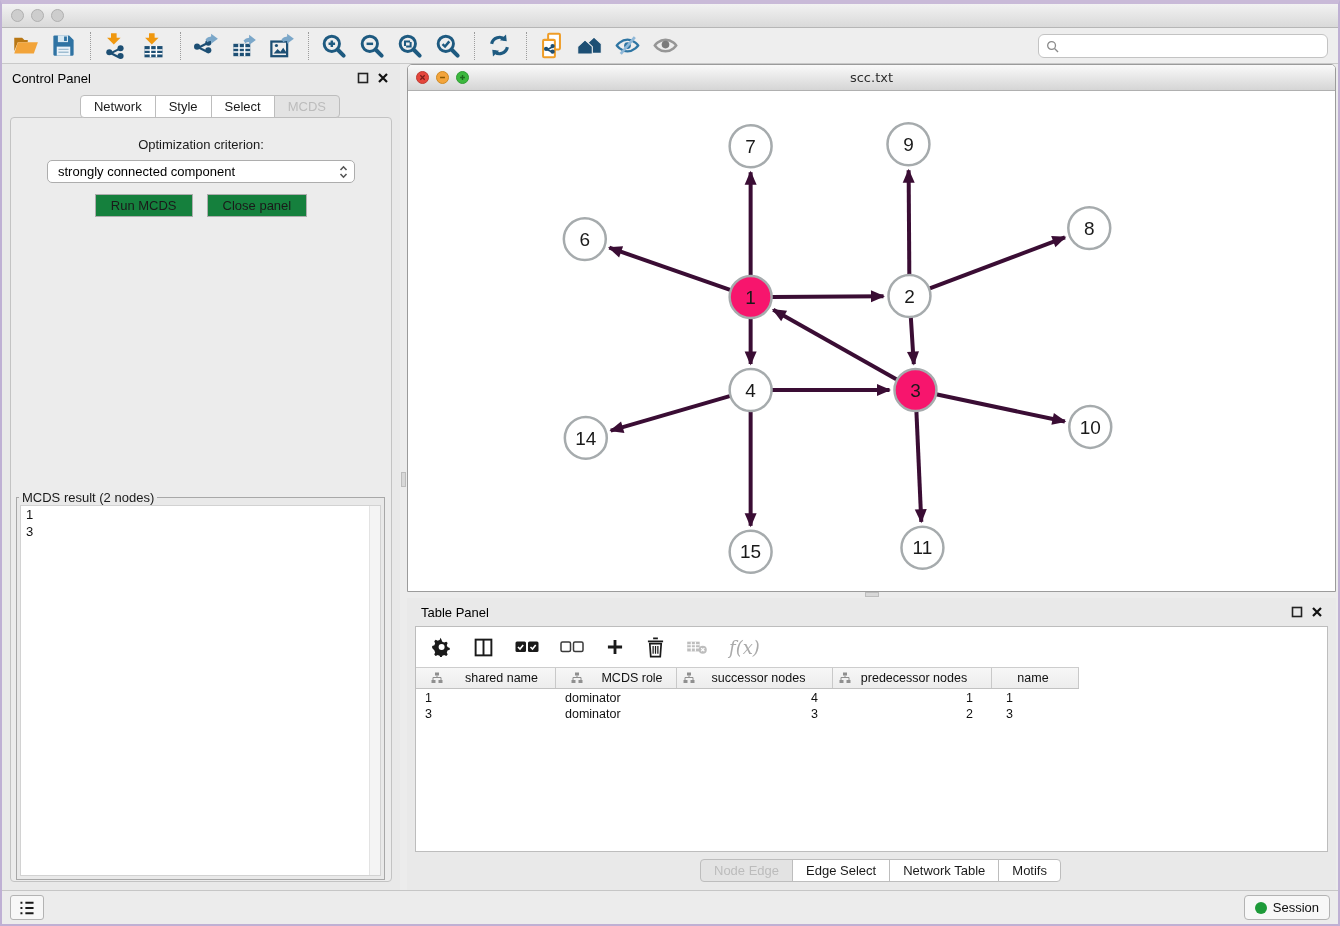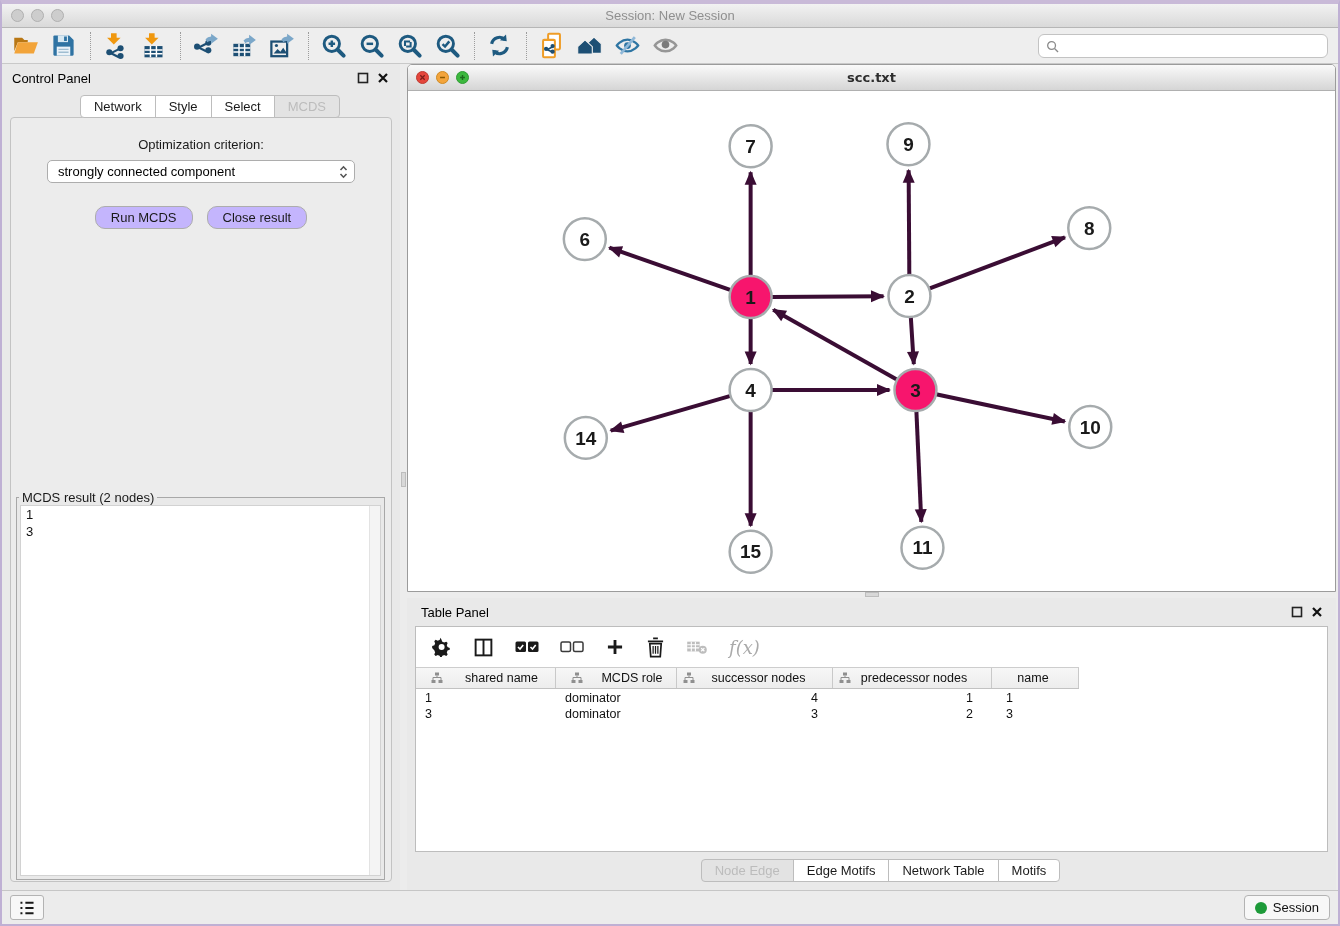--- a/index.html
+++ b/index.html
@@ -41,36 +41,36 @@
   .seg-btn:first-child{border-radius:4px 0 0 4px;margin-left:18px;}
   .seg-btn:last-child{border-radius:0 4px 4px 0;}
   .seg-btn.selected{background:#e3e3e3;color:#bcbcbc;}
   .cp-tabs{position:absolute;top:31px;left:0;right:0;display:flex;justify-content:center;z-index:2;}
   .cp-box{position:absolute;left:8px;right:8px;top:53px;bottom:8px;border:1px solid #c3c3c3;border-radius:4px;background:#ececec;}
   .opt-label{position:absolute;top:19px;left:0;right:0;text-align:center;font-size:13px;color:#1a1a1a;}
   .cp-select{position:absolute;top:42px;left:36px;right:36px;height:23px;background:#fff;border:1px solid #adadad;
     border-radius:5px;display:flex;align-items:center;padding:0 6px 0 10px;font-size:13px;cursor:pointer;}
   .cp-select span{flex:1;}
   .cp-btn-row{position:absolute;top:76px;left:0;right:0;display:flex;justify-content:center;gap:14px;}
-  .pbtn{font-size:13px;background:#c4b5fd;border:1px solid #adadad;border-radius:10px;padding:3px 15px;cursor:pointer;color:#1a1a1a;margin-top:12px;}
+  .pbtn{font-size:13px;background:#15803d;border:1px solid #adadad;border-radius:0;padding:3px 15px;cursor:pointer;color:#1a1a1a;}
   .cp-fieldset{position:absolute;left:5px;right:6px;top:372px;height:390px;border:1px solid #a8a8a8;margin:0;padding:0;background:#e9e9e9;}
   .cp-fieldset legend{font-size:13px;color:#1a1a1a;margin-left:2px;padding:0 3px;}
   .result-area{position:absolute;left:3px;right:3px;top:0px;bottom:3px;background:#fff;border:1px solid #d2d2d2;overflow:hidden;}
   .result-scroll{position:absolute;top:0;bottom:0;right:0;width:11px;background:#f4f4f4;border-left:1px solid #e3e3e3;}
   .result-line{font-size:13px;line-height:17px;padding-left:5px;color:#111;}
 
   
   .v-splitter{position:absolute;left:398px;top:0;bottom:0;width:7px;background:#ececec;cursor:col-resize;}
   .grip-v{position:absolute;top:408px;left:1px;width:5px;height:15px;background:#d8d8d8;border:1px solid #bdbdbd;}
   .h-splitter{position:absolute;left:0;right:0;top:528px;height:6px;background:#ececec;cursor:row-resize;}
   .grip-h{position:absolute;left:458px;top:0px;width:14px;height:5px;background:#d8d8d8;border:1px solid #bdbdbd;}
 
   
   .right-area{position:absolute;left:405px;right:2px;top:0;bottom:0;}
-  .network-frame{position:absolute;left:0;right:0;top:0;height:528px;border:1px solid #9b9b9b;border-radius:5px 5px 0 0;overflow:hidden;background:#fff;font-weight:bold;}
+  .network-frame{position:absolute;left:0;right:0;top:0;height:528px;border:1px solid #9b9b9b;border-radius:5px 5px 0 0;overflow:hidden;background:#fff;}
   .nf-titlebar{position:absolute;top:0;left:0;right:0;height:26px;background:linear-gradient(#fafafa,#d5d5d5);border-bottom:1px solid #b0b0b0;}
   .nf-lights{position:absolute;left:8px;top:6px;display:flex;}
   .flight{width:13px;height:13px;border-radius:50%;margin-right:7px;display:flex;align-items:center;justify-content:center;cursor:pointer;}
   .flight svg{width:7px;height:7px;display:block;}
   .fl-red{background:#e4463c;border:1px solid #bf3a31;}
   .fl-yel{background:#f3a43b;border:1px solid #cf8a22;}
   .fl-grn{background:#3cb83e;border:1px solid #2f9c33;}
   .nf-title{position:absolute;left:0;right:0;top:5px;text-align:center;font-size:13px;color:#2d2d2d;font-family:"DejaVu Sans",sans-serif;}
   .network-canvas{position:absolute;left:0;right:0;top:26px;bottom:0;background:#fff;}
   .network-canvas svg{width:100%;height:100%;display:block;}
@@ -108,21 +108,20 @@
 <body>
 
 <div class="window">
 
   <div class="titlebar">
     <div class="lights">
       <span class="light"></span>
       <span class="light"></span>
       <span class="light"></span>
     </div>
-    <div class="win-title">Session: New Session</div>
   </div>
 
   <div class="toolbar">
     <button class="tbtn">
       <svg viewBox="0 0 24 24">
           <path d="M2 5h7l2 2h3v2H5.2L2 17z" fill="#b97714"></path>
           <path d="M2 19l3.2-10H23l-3.6 10z" fill="#f2a43a"></path>
         </svg>
     </button>
     <button class="tbtn">
@@ -287,21 +286,21 @@
       <div class="cp-box">
         <div class="opt-label">Optimization criterion:</div>
         <div class="cp-select">
           <span>strongly connected component</span>
           <svg width="9" height="14" viewBox="0 0 9 14">
               <path d="M1.5 5 4.5 1.8 7.5 5M1.5 9 4.5 12.2 7.5 9" fill="none" stroke="#555" stroke-width="1.6"></path>
             </svg>
         </div>
         <div class="cp-btn-row">
           <button class="pbtn">Run MCDS</button>
-          <button class="pbtn">Close result</button>
+          <button class="pbtn">Close panel</button>
         </div>
         <fieldset class="cp-fieldset">
           <legend>MCDS result (2 nodes)</legend>
           <div class="result-area">
             <div class="result-line">1</div>
             <div class="result-line">3</div>
             <div class="result-scroll"></div>
           </div>
         </fieldset>
       </div>
@@ -509,21 +508,21 @@
               <div class="td c1">dominator</div>
               <div class="td c2">3</div>
               <div class="td c3">2</div>
               <div class="td c4">3</div>
             </div>
           </div>
         </div>
 
         <div class="tp-tabs seg">
           <button class="seg-btn selected">Node Edge</button>
-          <button class="seg-btn">Edge Motifs</button>
+          <button class="seg-btn">Edge Select</button>
           <button class="seg-btn">Network Table</button>
           <button class="seg-btn">Motifs</button>
         </div>
       </div>
     </div>
   </div>
 
   <div class="statusbar">
     <button class="sb-left">
       <svg width="20" height="18" viewBox="0 0 24 22">

